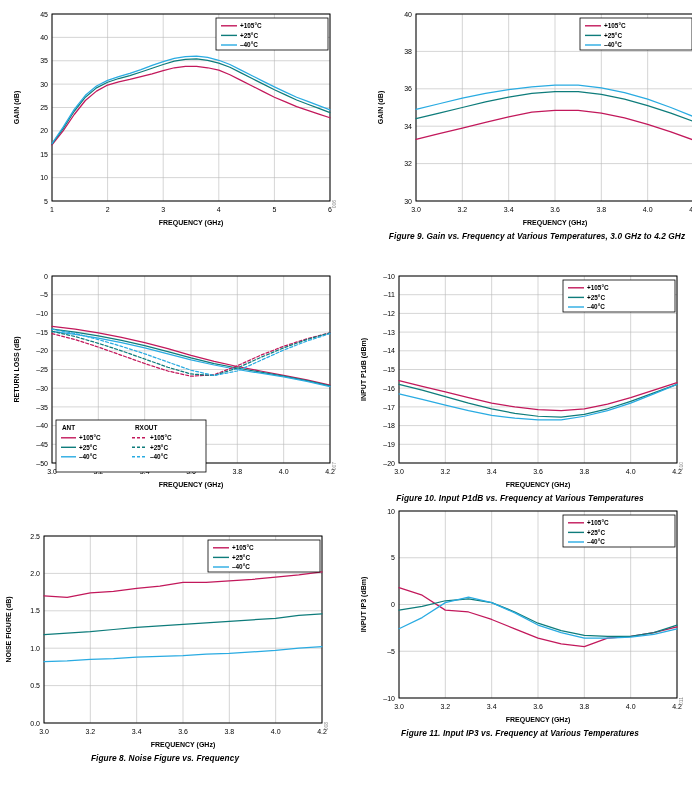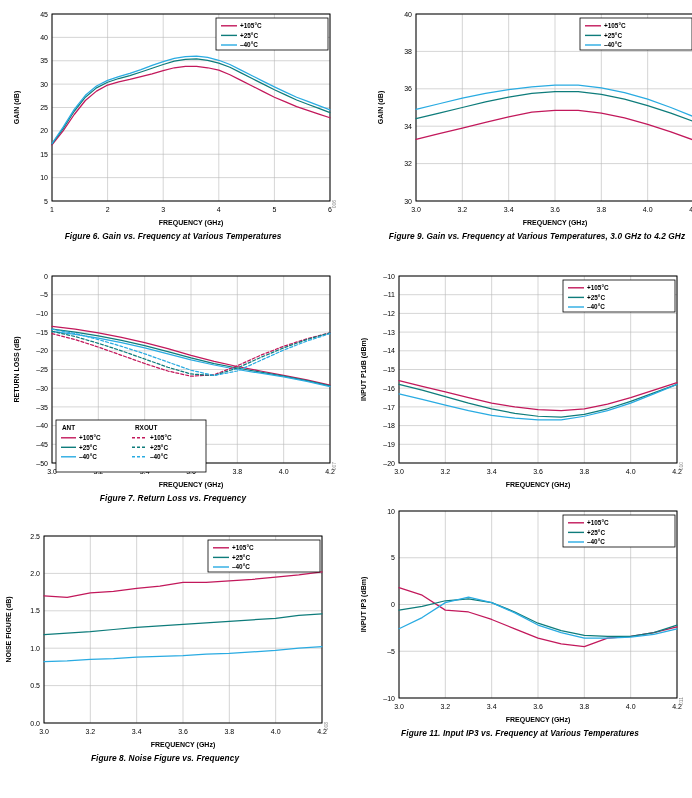--- a/index.html
+++ b/index.html
@@ -66,21 +66,20 @@
           <text x="328" y="194" text-anchor="end" font-size="5" font-family="&quot;Liberation Sans&quot;, sans-serif" fill="#888" transform="rotate(-90 328 194)">006</text>
           <rect x="208" y="12" width="112" height="32" fill="#fff" stroke="#000" stroke-width="0.8"></rect>
           <line x1="213" y1="19.8" x2="229" y2="19.8" stroke="#C2185B" stroke-width="1.4"></line>
           <text x="232" y="22" font-size="6.4" font-weight="bold" font-family="&quot;Liberation Sans&quot;, sans-serif" fill="#000">+105°C</text>
           <line x1="213" y1="29.400000000000002" x2="229" y2="29.400000000000002" stroke="#0E7C7B" stroke-width="1.4"></line>
           <text x="232" y="31.6" font-size="6.4" font-weight="bold" font-family="&quot;Liberation Sans&quot;, sans-serif" fill="#000">+25°C</text>
           <line x1="213" y1="39" x2="229" y2="39" stroke="#29ABE2" stroke-width="1.4"></line>
           <text x="232" y="41.2" font-size="6.4" font-weight="bold" font-family="&quot;Liberation Sans&quot;, sans-serif" fill="#000">–40°C</text>
         </svg>
     </div>
-    <div class="cap">Figure 6. Gain vs. Frequency at Various Temperatures</div>
   </div>
 
   <div class="fig" style="left:372px;top:6px;width:330px;">
     <div class="plot-wrap">
       <svg id="svg-fig9" width="330" height="225">
           <rect x="44" y="8" width="278" height="187" fill="#fff"></rect>
           <line x1="44" y1="8" x2="44" y2="195" stroke="#B8B8B8" stroke-width="0.6"></line>
           <line x1="90.33333333333337" y1="8" x2="90.33333333333337" y2="195" stroke="#B8B8B8" stroke-width="0.6"></line>
           <line x1="136.66666666666663" y1="8" x2="136.66666666666663" y2="195" stroke="#B8B8B8" stroke-width="0.6"></line>
           <line x1="183" y1="8" x2="183" y2="195" stroke="#B8B8B8" stroke-width="0.6"></line>
@@ -185,21 +184,20 @@
           <line x1="53" y1="179.3" x2="68" y2="179.3" stroke="#0E7C7B" stroke-width="1.4"></line>
           <text x="71" y="181.5" font-size="6.4" font-weight="bold" font-family="&quot;Liberation Sans&quot;, sans-serif" fill="#000">+25°C</text>
           <line x1="124" y1="179.3" x2="139" y2="179.3" stroke="#0E7C7B" stroke-width="1.4" stroke-dasharray="3,2"></line>
           <text x="142" y="181.5" font-size="6.4" font-weight="bold" font-family="&quot;Liberation Sans&quot;, sans-serif" fill="#000">+25°C</text>
           <line x1="53" y1="188.8" x2="68" y2="188.8" stroke="#29ABE2" stroke-width="1.4"></line>
           <text x="71" y="191" font-size="6.4" font-weight="bold" font-family="&quot;Liberation Sans&quot;, sans-serif" fill="#000">–40°C</text>
           <line x1="124" y1="188.8" x2="139" y2="188.8" stroke="#29ABE2" stroke-width="1.4" stroke-dasharray="3,2"></line>
           <text x="142" y="191" font-size="6.4" font-weight="bold" font-family="&quot;Liberation Sans&quot;, sans-serif" fill="#000">–40°C</text>
         </svg>
     </div>
-    <div class="cap">Figure 7. Return Loss vs. Frequency</div>
   </div>
 
   <div class="fig" style="left:355px;top:268px;width:330px;">
     <div class="plot-wrap">
       <svg id="svg-fig10" width="330" height="225">
           <rect x="44" y="8" width="278" height="187" fill="#fff"></rect>
           <line x1="44" y1="8" x2="44" y2="195" stroke="#B8B8B8" stroke-width="0.6"></line>
           <line x1="90.33333333333337" y1="8" x2="90.33333333333337" y2="195" stroke="#B8B8B8" stroke-width="0.6"></line>
           <line x1="136.66666666666663" y1="8" x2="136.66666666666663" y2="195" stroke="#B8B8B8" stroke-width="0.6"></line>
           <line x1="183" y1="8" x2="183" y2="195" stroke="#B8B8B8" stroke-width="0.6"></line>
@@ -244,20 +242,21 @@
           <text x="328" y="194" text-anchor="end" font-size="5" font-family="&quot;Liberation Sans&quot;, sans-serif" fill="#888" transform="rotate(-90 328 194)">010</text>
           <rect x="208" y="12" width="112" height="32" fill="#fff" stroke="#000" stroke-width="0.8"></rect>
           <line x1="213" y1="19.8" x2="229" y2="19.8" stroke="#C2185B" stroke-width="1.4"></line>
           <text x="232" y="22" font-size="6.4" font-weight="bold" font-family="&quot;Liberation Sans&quot;, sans-serif" fill="#000">+105°C</text>
           <line x1="213" y1="29.400000000000002" x2="229" y2="29.400000000000002" stroke="#0E7C7B" stroke-width="1.4"></line>
           <text x="232" y="31.6" font-size="6.4" font-weight="bold" font-family="&quot;Liberation Sans&quot;, sans-serif" fill="#000">+25°C</text>
           <line x1="213" y1="39" x2="229" y2="39" stroke="#29ABE2" stroke-width="1.4"></line>
           <text x="232" y="41.2" font-size="6.4" font-weight="bold" font-family="&quot;Liberation Sans&quot;, sans-serif" fill="#000">–40°C</text>
         </svg>
     </div>
+    <div class="cap">Figure 10. Input P1dB vs. Frequency at Various Temperatures</div>
   </div>
 
   <div class="fig" style="left:0;top:528px;width:330px;">
     <div class="plot-wrap">
       <svg id="svg-fig8" width="330" height="225">
           <rect x="44" y="8" width="278" height="187" fill="#fff"></rect>
           <line x1="44" y1="8" x2="44" y2="195" stroke="#B8B8B8" stroke-width="0.6"></line>
           <line x1="90.33333333333337" y1="8" x2="90.33333333333337" y2="195" stroke="#B8B8B8" stroke-width="0.6"></line>
           <line x1="136.66666666666663" y1="8" x2="136.66666666666663" y2="195" stroke="#B8B8B8" stroke-width="0.6"></line>
           <line x1="183" y1="8" x2="183" y2="195" stroke="#B8B8B8" stroke-width="0.6"></line>

